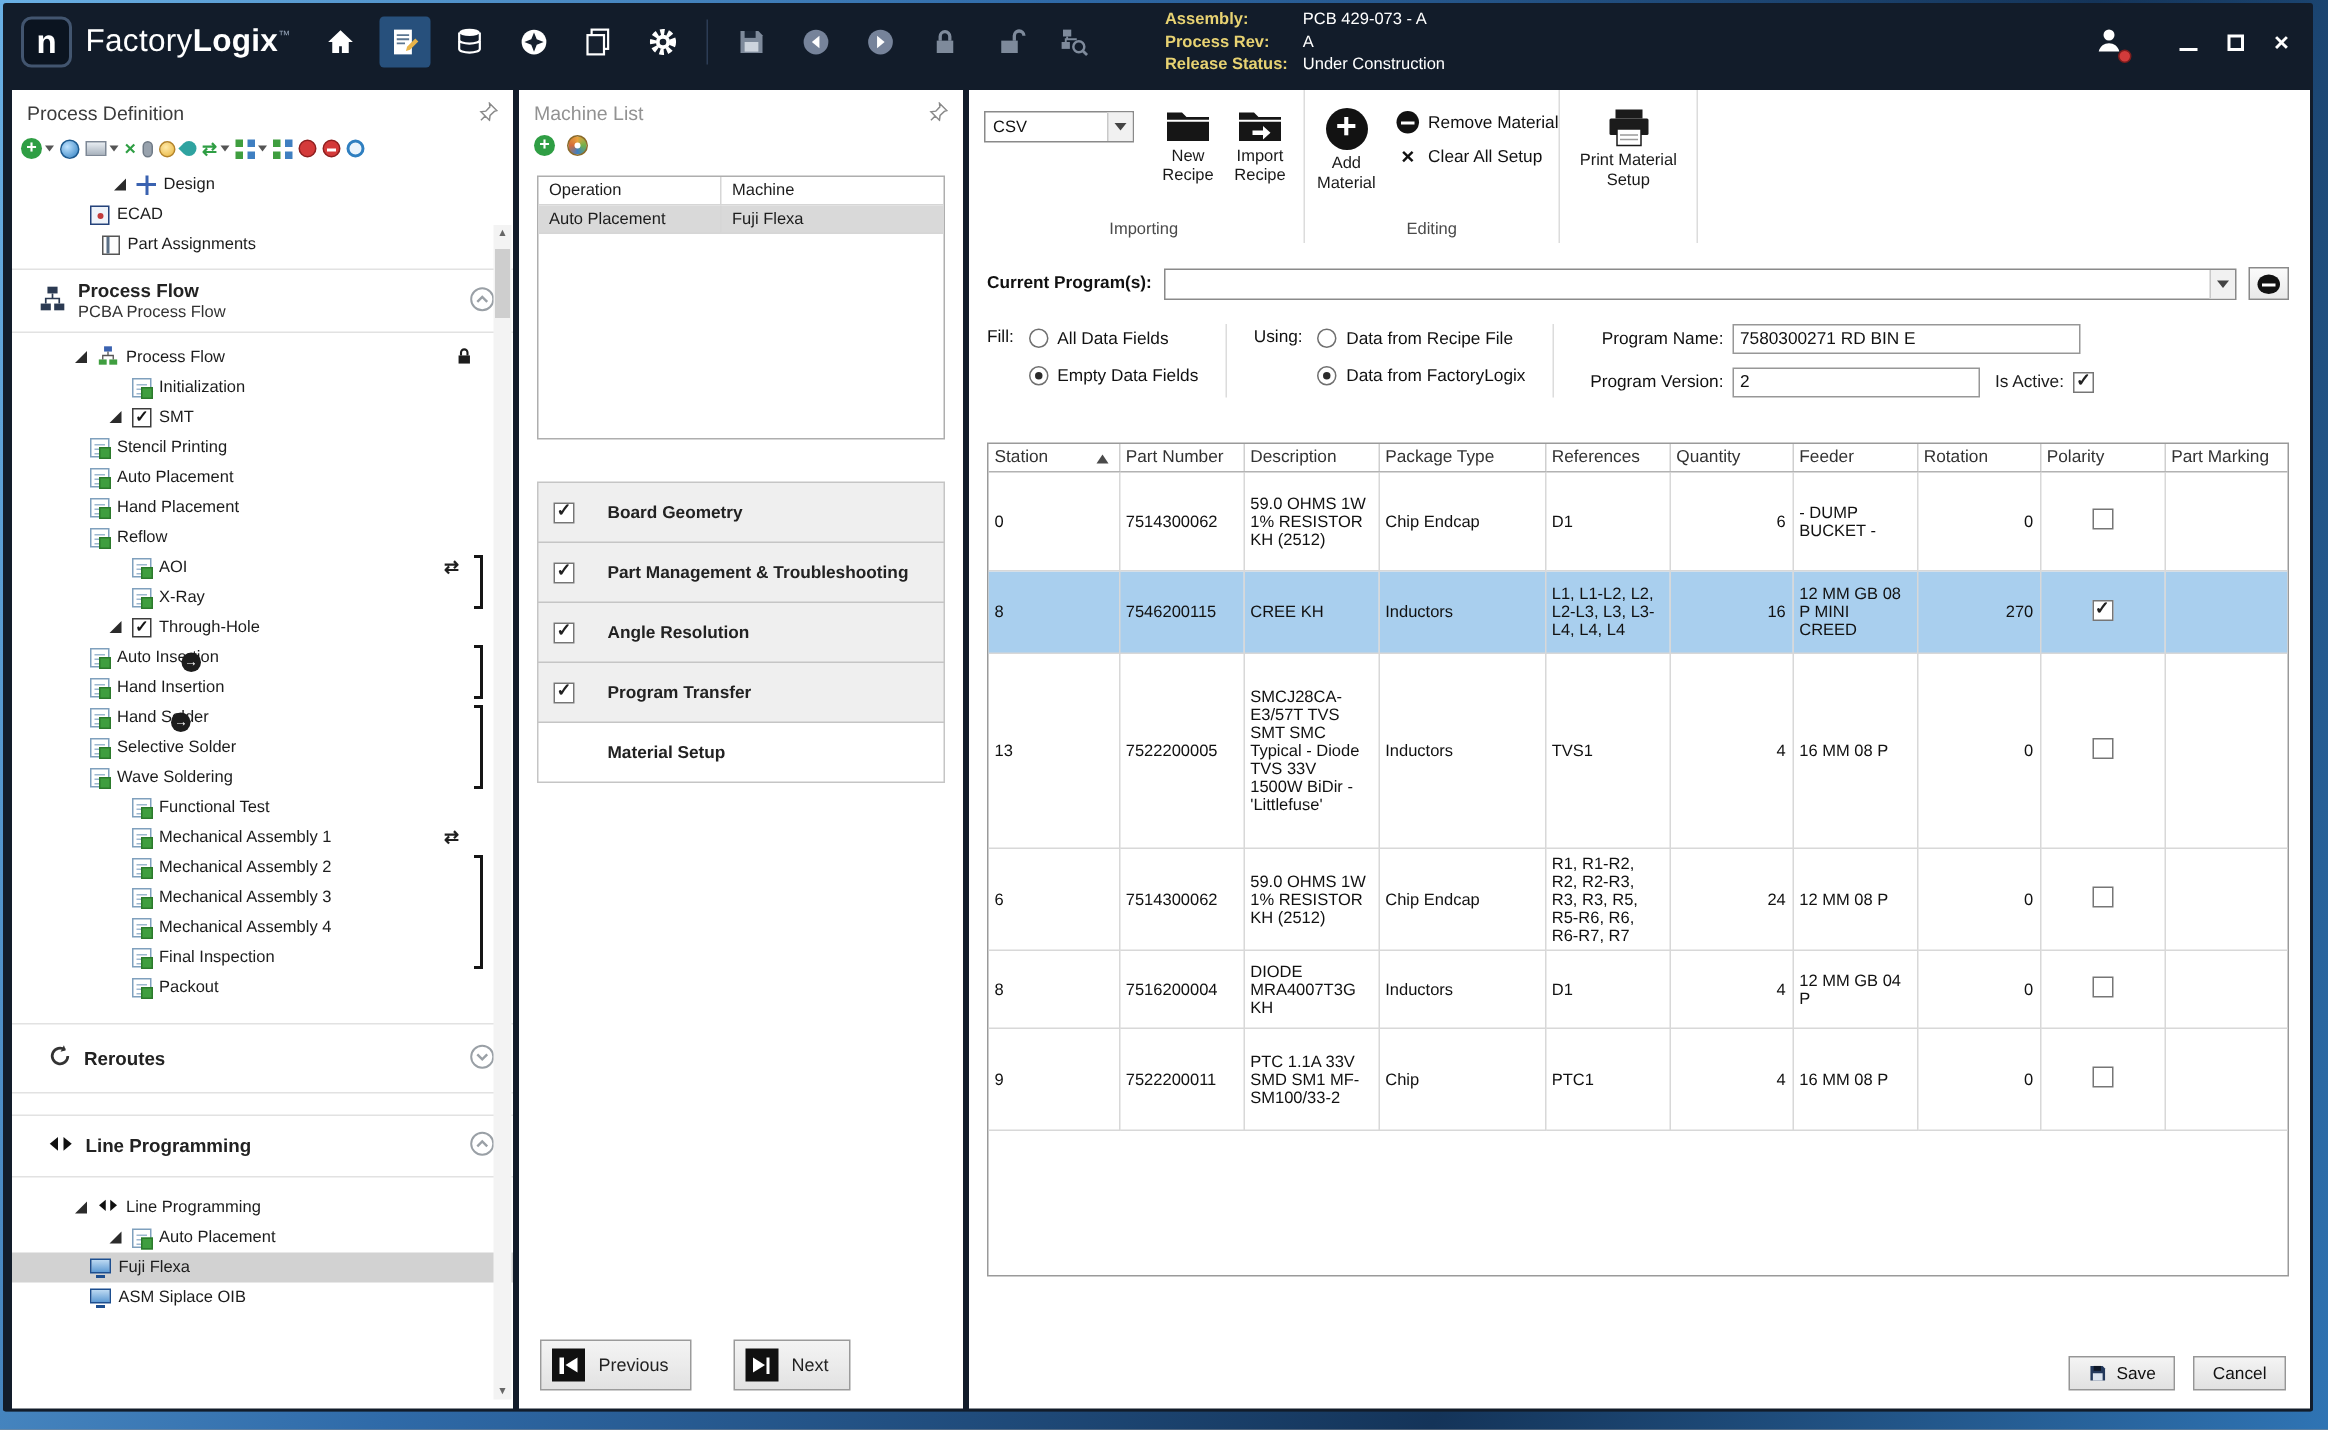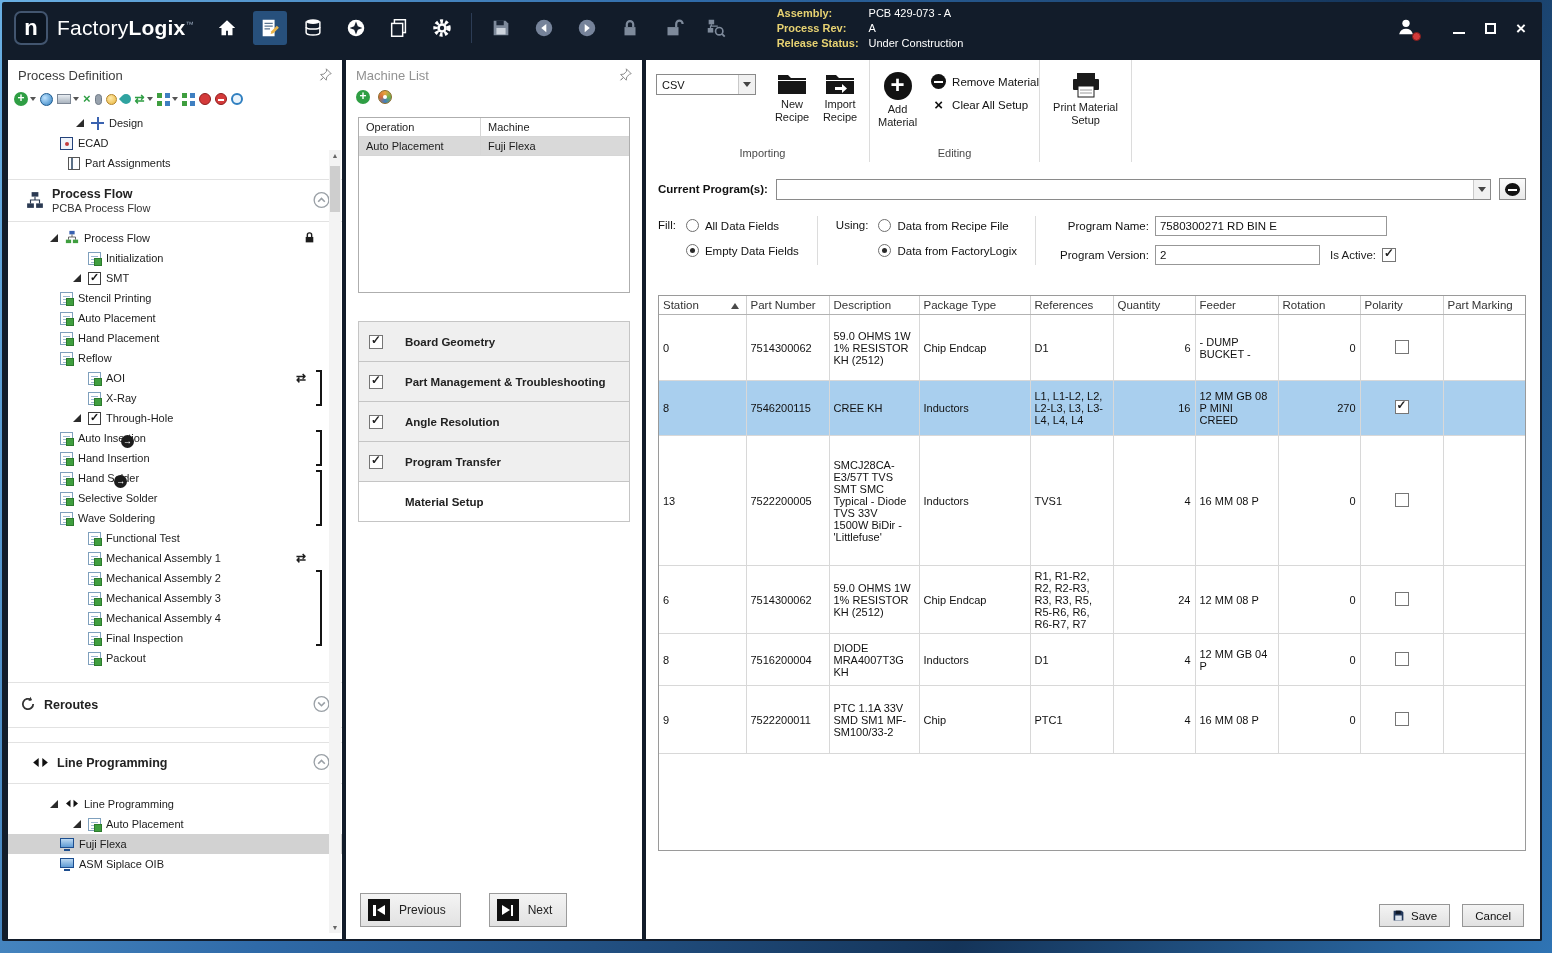--- a/index.html
+++ b/index.html
@@ -484,21 +484,21 @@
         <div class="ti pl80">
             <span class="ic ico-step"></span>
             <span>Packout</span>
           </div>
         <div class="bracket" style="top:142px;height:36px"></div>
         <div class="bracket" style="top:202px;height:36px"></div>
         <div class="bracket" style="top:242px;height:56px"></div>
         <div class="bracket" style="top:342px;height:76px"></div>
       </div>
 
-      <div class="sect tall" style="padding-left:12px">
+      <div class="sect tall" style="padding-left:24px">
         <span><svg width="16" height="16" viewBox="0 0 16 16">
               <path d="M13.2 8a5.2 5.2 0 11-2-4.1" fill="none" stroke="#333" stroke-width="1.8"></path>
               <path d="M10.6.8l1.3 3.4-3.5.9z" fill="#333"></path>
             </svg></span>
         <span class="t1">Reroutes</span>
         <span class="chev"><svg width="17" height="17" viewBox="0 0 18 18">
               <circle cx="9" cy="9" r="7.8" fill="none" stroke="#9aa0a6" stroke-width="1.4"></circle>
               <path d="M5.5 7.3 9 10.8l3.5-3.5" fill="none" stroke="#9aa0a6" stroke-width="1.7"></path>
             </svg></span>
       </div>

